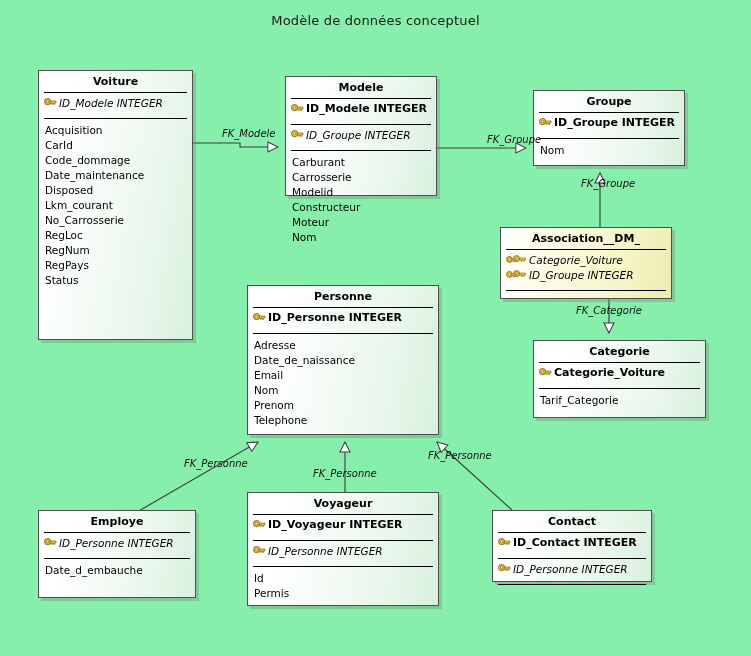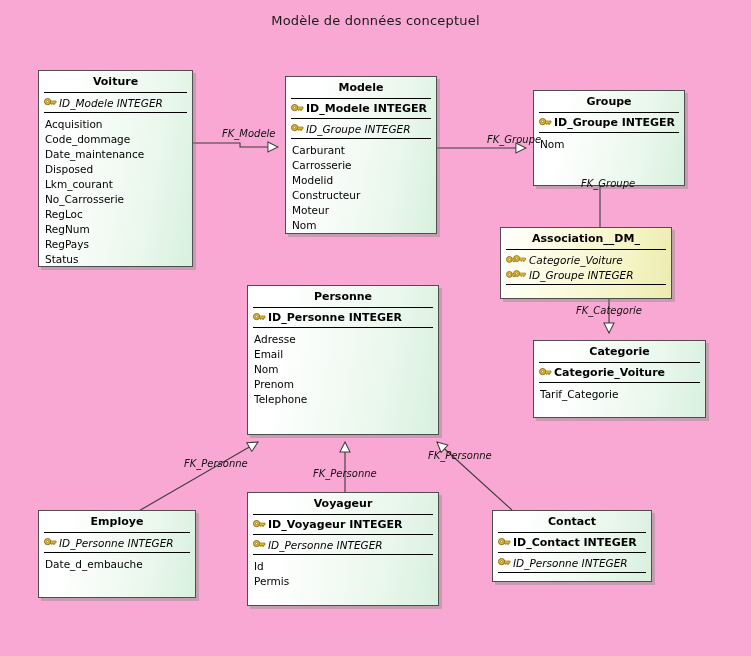--- a/index.html
+++ b/index.html
@@ -7,21 +7,21 @@
     padding: 0;
     background: #ffffff;
   }
   body {
     font-family: "DejaVu Sans", sans-serif;
   }
   #canvas {
     position: relative;
     width: 751px;
     height: 656px;
-    background: #f9a8d4;
+    background: #86efac;
     overflow: hidden;
   }
   #title {
     position: absolute;
     left: 0;
     top: 13px;
     width: 751px;
     text-align: center;
     font-family: "DejaVu Sans", sans-serif;
     font-size: 13px;
@@ -62,21 +62,21 @@
     color: #000;
     padding: 4px 6px 4px 6px;
     border-bottom: 1px solid #000;
     margin: 0 5px;
     white-space: nowrap;
     overflow: hidden;
   }
   .ent-sect {
     border-bottom: 1px solid #000;
     margin: 0 5px;
-    padding: 2px 0 2px 0;
+    padding: 2px 0 8px 0;
   }
   .ent-body {
     margin: 0 5px;
     padding: 3px 0 6px 0;
   }
   .attr {
     display: flex;
     align-items: center;
     font-family: "DejaVu Sans", sans-serif;
     font-size: 10.5px;
@@ -129,39 +129,42 @@
     <g>
       <path d="M 345 492 L 345 442" fill="none" stroke="#3a3a3a" stroke-width="1.1" marker-end="url(#hollowArrow)"></path>
     </g>
 
     <g>
       <path d="M 512 510 L 437 442" fill="none" stroke="#3a3a3a" stroke-width="1.1" marker-end="url(#hollowArrow)"></path>
     </g>
   </svg>
 
   <div id="entity-layer">
-      <div class="entity" style="left: 38px; top: 70px; width: 155px; height: 197px;">
+      <div class="entity" style="left: 38px; top: 70px; width: 155px; height: 270px;">
         <div class="ent-title">Voiture</div>
         <div class="ent-sect">
           <div class="attr fk">
             <span class="keywrap">
               <svg width="13" height="11" viewBox="0 0 13 11">
                 <circle cx="3.6" cy="4.6" r="3.1" fill="#e8c13c" stroke="#8a6a12" stroke-width="1"></circle>
                 <circle cx="3.6" cy="4.6" r="1.1" fill="#ffffff" stroke="#8a6a12" stroke-width="0.7"></circle>
                 <path d="M6.3 4.0 L12 4.0 L12 6.0 L10.6 6.0 L10.6 7.4 L9.4 7.4 L9.4 6.0 L8.2 6.0 L8.2 7.2 L7.0 7.2 L7.0 6.0 L6.3 6.0 z" fill="#e8c13c" stroke="#8a6a12" stroke-width="0.7" stroke-linejoin="round"></path>
               </svg>
             </span>
             <span class="txt">ID_Modele INTEGER</span>
           </div>
         </div>
         <div class="ent-body">
           <div class="attr plain">
             <span class="txt">Acquisition</span>
           </div>
           <div class="attr plain">
+            <span class="txt">CarId</span>
+          </div>
+          <div class="attr plain">
             <span class="txt">Code_dommage</span>
           </div>
           <div class="attr plain">
             <span class="txt">Date_maintenance</span>
           </div>
           <div class="attr plain">
             <span class="txt">Disposed</span>
           </div>
           <div class="attr plain">
             <span class="txt">Lkm_courant</span>
@@ -176,21 +179,21 @@
             <span class="txt">RegNum</span>
           </div>
           <div class="attr plain">
             <span class="txt">RegPays</span>
           </div>
           <div class="attr plain">
             <span class="txt">Status</span>
           </div>
         </div>
       </div>
-      <div class="entity" style="left: 285px; top: 76px; width: 152px; height: 158px;">
+      <div class="entity" style="left: 285px; top: 76px; width: 152px; height: 120px;">
         <div class="ent-title">Modele</div>
         <div class="ent-sect">
           <div class="attr pk">
             <span class="keywrap">
               <svg width="13" height="11" viewBox="0 0 13 11">
                 <circle cx="3.6" cy="4.6" r="3.1" fill="#e8c13c" stroke="#8a6a12" stroke-width="1"></circle>
                 <circle cx="3.6" cy="4.6" r="1.1" fill="#ffffff" stroke="#8a6a12" stroke-width="0.7"></circle>
                 <path d="M6.3 4.0 L12 4.0 L12 6.0 L10.6 6.0 L10.6 7.4 L9.4 7.4 L9.4 6.0 L8.2 6.0 L8.2 7.2 L7.0 7.2 L7.0 6.0 L6.3 6.0 z" fill="#e8c13c" stroke="#8a6a12" stroke-width="0.7" stroke-linejoin="round"></path>
               </svg>
             </span>
@@ -223,21 +226,21 @@
             <span class="txt">Constructeur</span>
           </div>
           <div class="attr plain">
             <span class="txt">Moteur</span>
           </div>
           <div class="attr plain">
             <span class="txt">Nom</span>
           </div>
         </div>
       </div>
-      <div class="entity" style="left: 533px; top: 90px; width: 152px; height: 96px;">
+      <div class="entity" style="left: 533px; top: 90px; width: 152px; height: 76px;">
         <div class="ent-title">Groupe</div>
         <div class="ent-sect">
           <div class="attr pk">
             <span class="keywrap">
               <svg width="13" height="11" viewBox="0 0 13 11">
                 <circle cx="3.6" cy="4.6" r="3.1" fill="#e8c13c" stroke="#8a6a12" stroke-width="1"></circle>
                 <circle cx="3.6" cy="4.6" r="1.1" fill="#ffffff" stroke="#8a6a12" stroke-width="0.7"></circle>
                 <path d="M6.3 4.0 L12 4.0 L12 6.0 L10.6 6.0 L10.6 7.4 L9.4 7.4 L9.4 6.0 L8.2 6.0 L8.2 7.2 L7.0 7.2 L7.0 6.0 L6.3 6.0 z" fill="#e8c13c" stroke="#8a6a12" stroke-width="0.7" stroke-linejoin="round"></path>
               </svg>
             </span>
@@ -322,20 +325,23 @@
               </svg>
             </span>
             <span class="txt">ID_Personne INTEGER</span>
           </div>
         </div>
         <div class="ent-body">
           <div class="attr plain">
             <span class="txt">Adresse</span>
           </div>
           <div class="attr plain">
+            <span class="txt">Date_de_naissance</span>
+          </div>
+          <div class="attr plain">
             <span class="txt">Email</span>
           </div>
           <div class="attr plain">
             <span class="txt">Nom</span>
           </div>
           <div class="attr plain">
             <span class="txt">Prenom</span>
           </div>
           <div class="attr plain">
             <span class="txt">Telephone</span>

